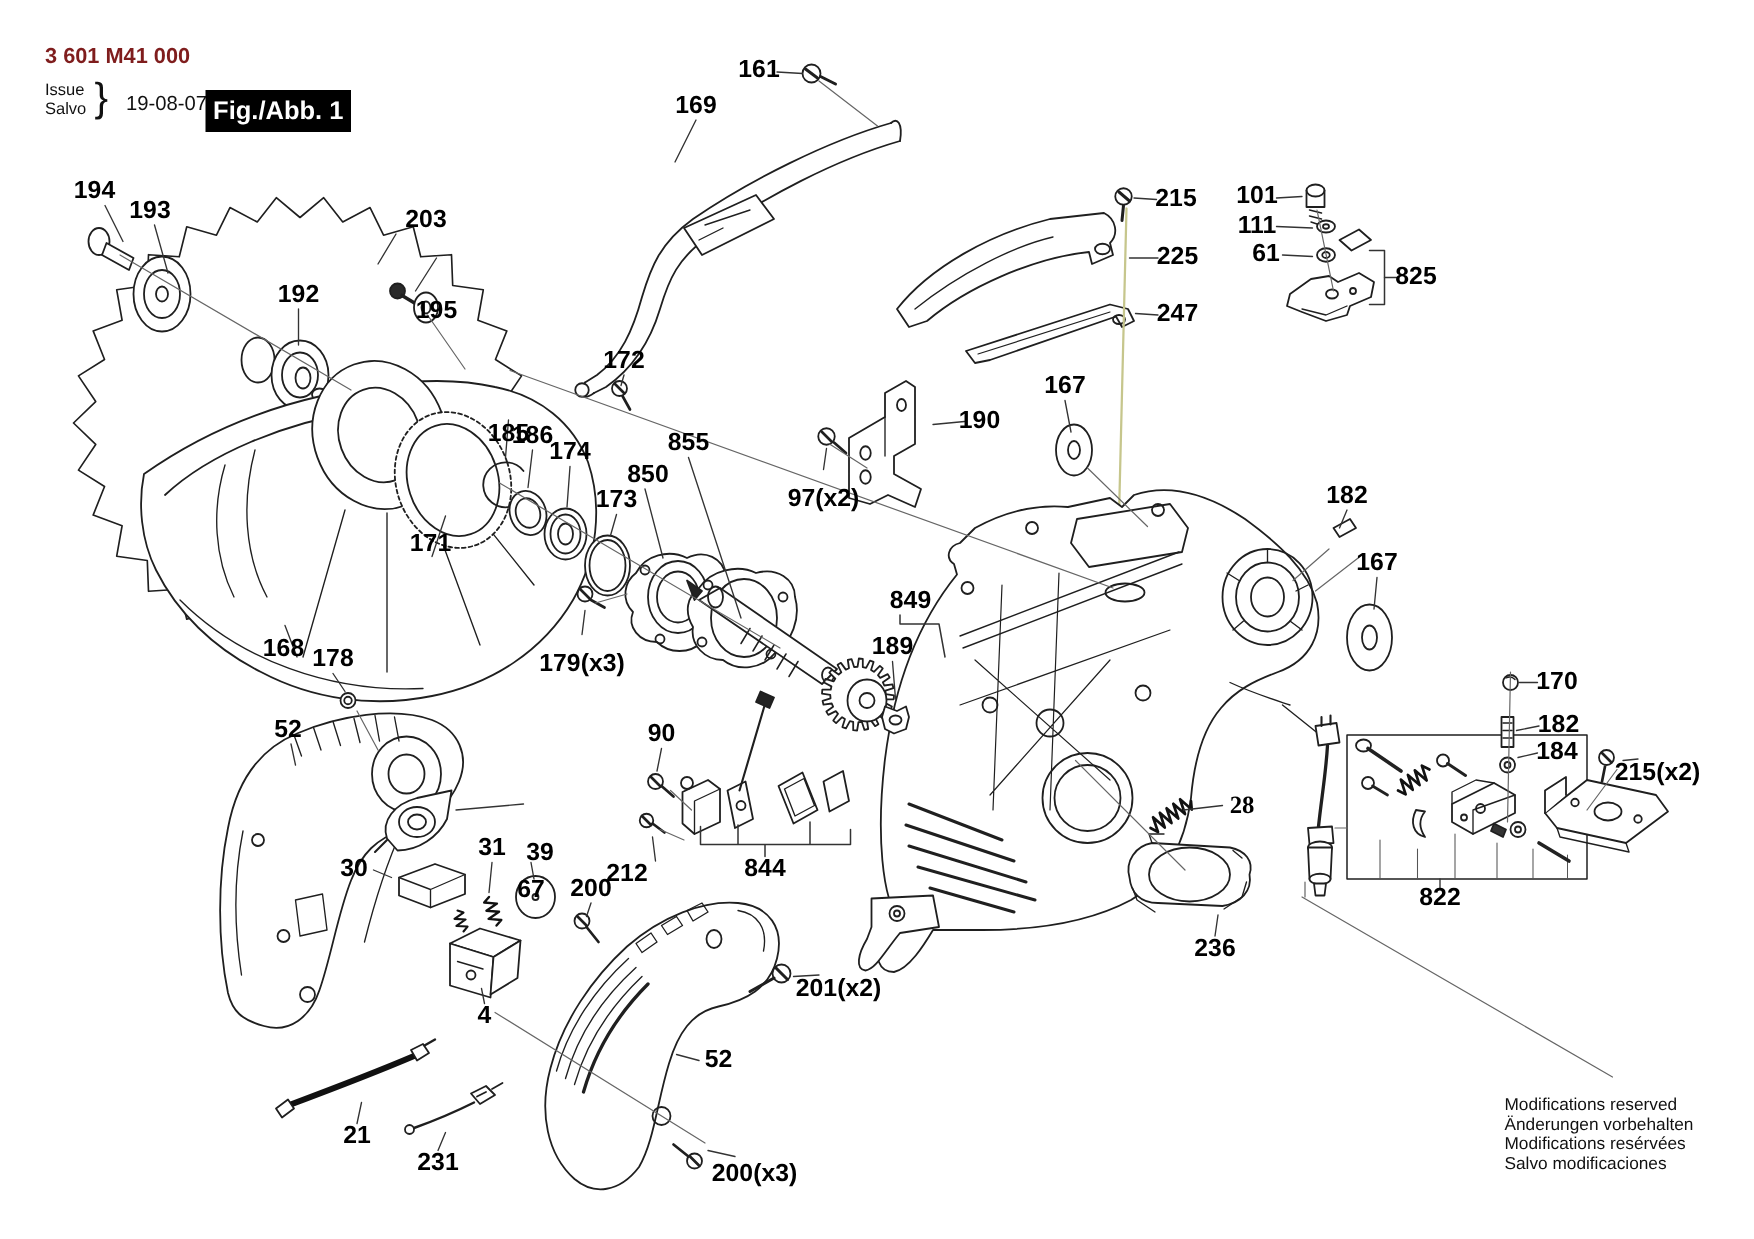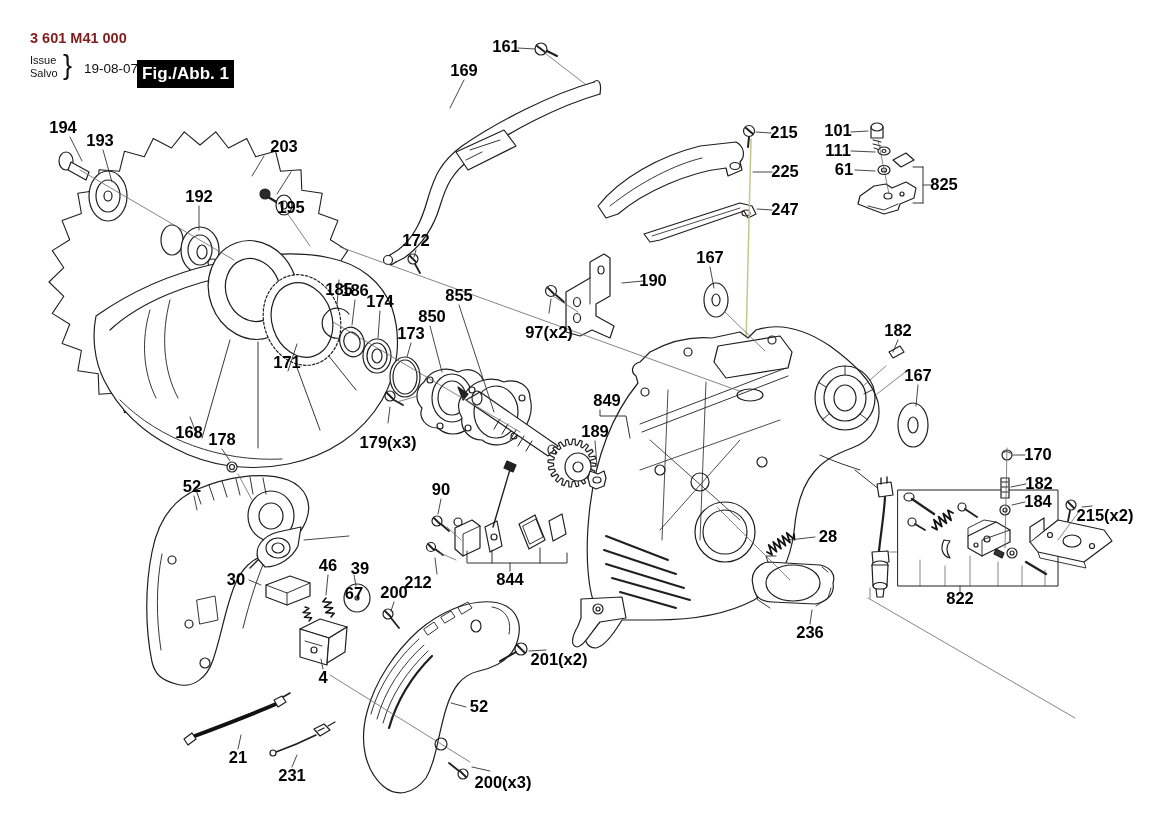--- a/index.html
+++ b/index.html
@@ -386,33 +386,39 @@
       <div class="lbl" style="left: 287px; top: 363px;">171</div>
       <div class="lbl" style="left: 189px; top: 408px; margin-top: 25px;">168</div>
       <div class="lbl" style="left: 388px; top: 443px;">179<span class="qty">(x3)</span></div>
       <div class="lbl" style="left: 607px; top: 401px;">849</div>
       <div class="lbl" style="left: 595px; top: 432px;">189</div>
       <div class="lbl" style="left: 222px; top: 440px;">178</div>
       <div class="lbl" style="left: 192px; top: 487px;">52</div>
       <div class="lbl" style="left: 441px; top: 490px;">90</div>
       <div class="lbl" style="left: 360px; top: 536px; margin-top: 33px;">39</div>
       <div class="lbl" style="left: 236px; top: 580px;">30</div>
-      <div class="lbl" style="left: 328px; top: 566px;">46</div>
+      <div class="lbl" style="left: 328px; top: 566px;">31</div>
       <div class="lbl" style="left: 354px; top: 594px;">67</div>
       <div class="lbl" style="left: 394px; top: 593px;">200</div>
       <div class="lbl" style="left: 418px; top: 583px;">212</div>
       <div class="lbl" style="left: 510px; top: 580px;">844</div>
-      <div class="lbl" style="left: 828px; top: 537px;">28</div>
+      <div class="lbl" style="left: 828px; top: 537px; font-family: Liberation Serif, serif;">28</div>
       <div class="lbl" style="left: 1038px; top: 455px;">170</div>
       <div class="lbl" style="left: 1039px; top: 484px;">182</div>
       <div class="lbl" style="left: 1038px; top: 502px;">184</div>
       <div class="lbl" style="left: 1105px; top: 516px;">215<span class="qty">(x2)</span></div>
       <div class="lbl" style="left: 960px; top: 599px;">822</div>
       <div class="lbl" style="left: 810px; top: 633px;">236</div>
       <div class="lbl" style="left: 559px; top: 660px;">201<span class="qty">(x2)</span></div>
       <div class="lbl" style="left: 323px; top: 678px;">4</div>
       <div class="lbl" style="left: 479px; top: 707px;">52</div>
       <div class="lbl" style="left: 238px; top: 758px;">21</div>
       <div class="lbl" style="left: 292px; top: 776px;">231</div>
       <div class="lbl" style="left: 503px; top: 783px;">200<span class="qty">(x3)</span></div>
     </div>
 
+  <div class="footer">
+    <div>Modifications reserved</div>
+    <div>Änderungen vorbehalten</div>
+    <div>Modifications resérvées</div>
+    <div>Salvo modificaciones</div>
+  </div>
 </div>
 
 </body></html>

